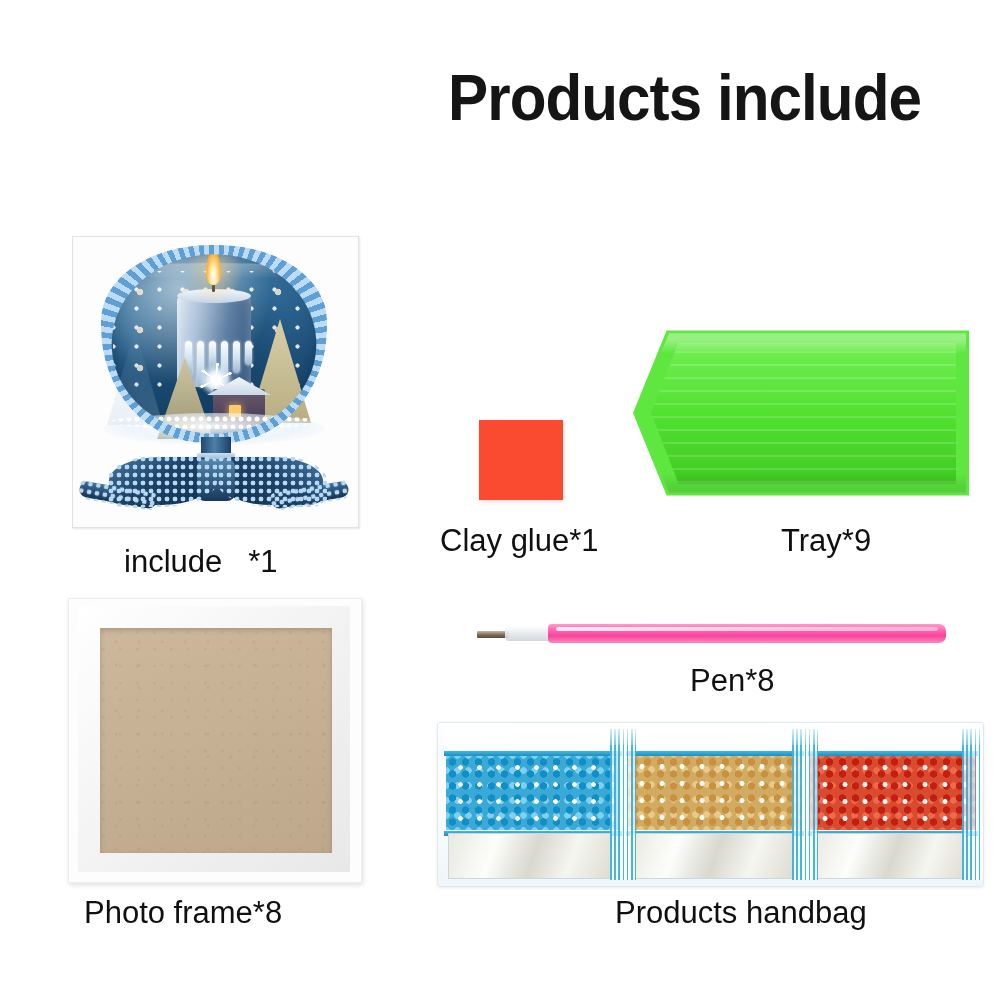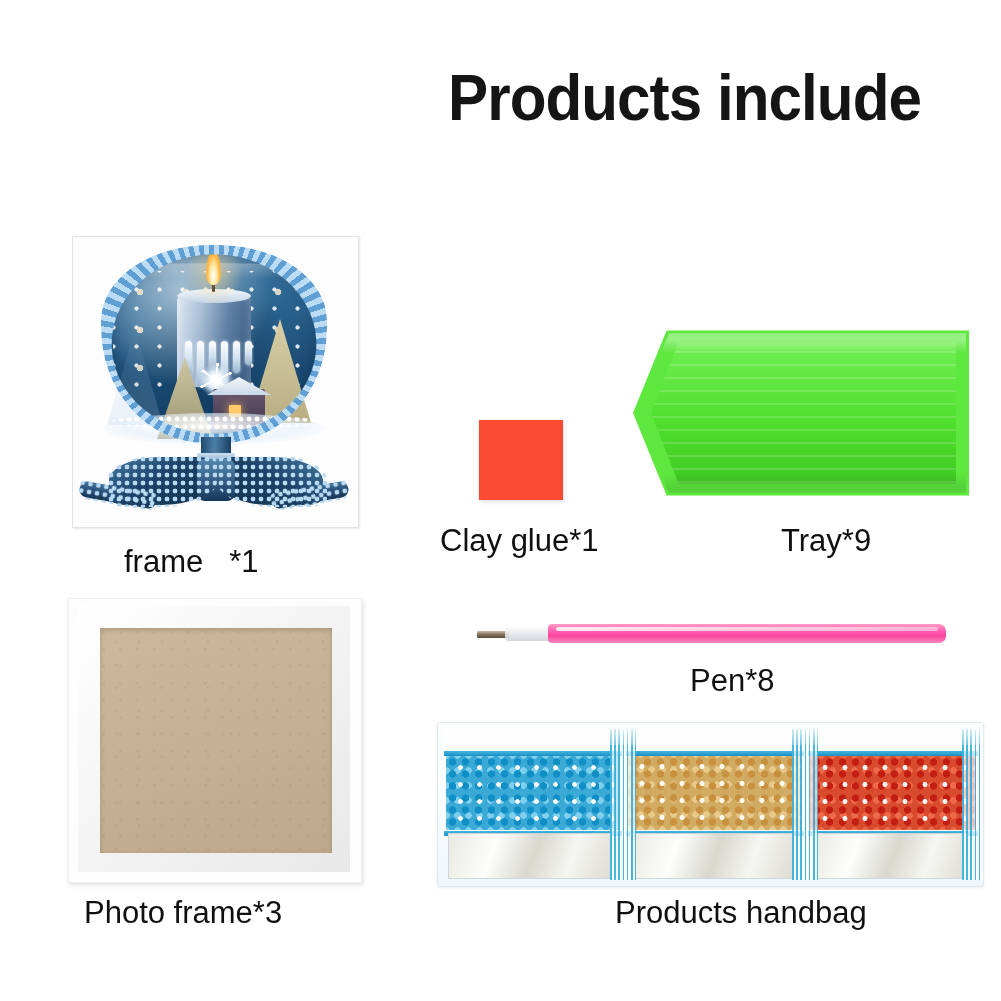--- a/index.html
+++ b/index.html
@@ -411,40 +411,40 @@
       <div class="cv tail" id="tail-r"></div>
       <div class="cv" id="bow-left"></div>
       <div class="cv" id="bow-right"></div>
       <div class="cv" id="bow-knot"></div>
       <div class="cv beadline" id="bow-beads-l"></div>
       <div class="cv beadline" id="bow-beads-r"></div>
       <div class="cv beadline" id="tail-beads-l"></div>
       <div class="cv beadline" id="tail-beads-r"></div>
     </div>
   </div>
-  <div class="abs caption" id="canvas-caption"><span>frame</span><span class="gap"></span><span>*1</span></div>
+  <div class="abs caption" id="canvas-caption"><span>include</span><span class="gap"></span><span>*1</span></div>
 
   <div class="abs" id="clay"></div>
   <div class="abs caption" id="clay-caption">Clay glue*1</div>
 
   <div class="abs" id="tray"></div>
   <div class="abs" id="tray-inner"></div>
   <div class="abs" id="tray-lip"></div>
   <div class="abs caption" id="tray-caption">Tray*9</div>
 
   <div class="abs" id="pen-tip"></div>
   <div class="abs" id="pen-collar"></div>
   <div class="abs" id="pen-barrel"></div>
   <div class="abs" id="pen-shine"></div>
   <div class="abs caption" id="pen-caption">Pen*8</div>
 
   <div class="abs" id="frame"></div>
   <div class="abs" id="frame-bevel"></div>
   <div class="abs" id="frame-back"></div>
-  <div class="abs caption" id="frame-caption">Photo frame*3</div>
+  <div class="abs caption" id="frame-caption">Photo frame*8</div>
 
   <div class="abs" id="bag">
     <div class="pack" id="pack-1">
       <div class="pack-body"></div>
       <div class="zip zip-top"></div>
       <div class="gems blue"></div>
       <div class="zip zip-bottom"></div>
       <div class="foil"></div>
     </div>
     <div class="pack" id="pack-2">

